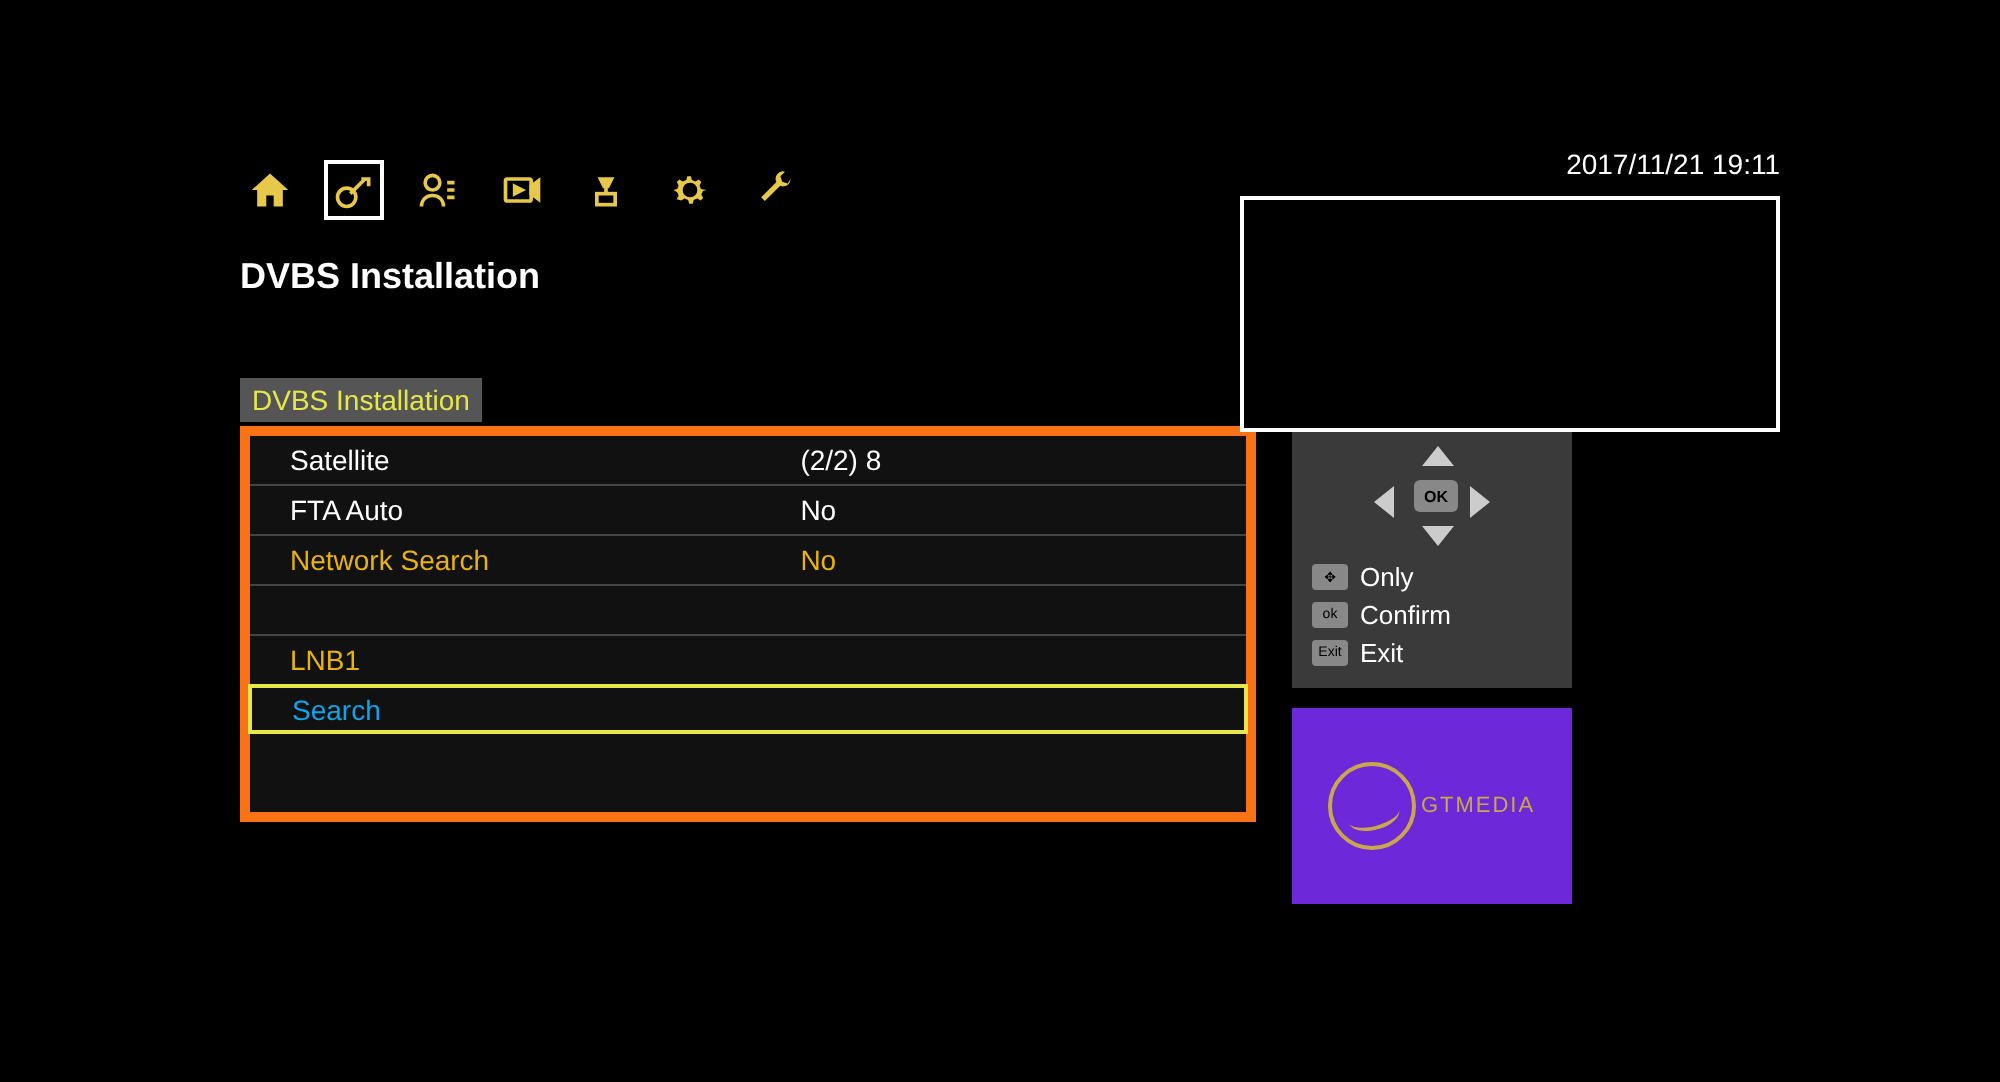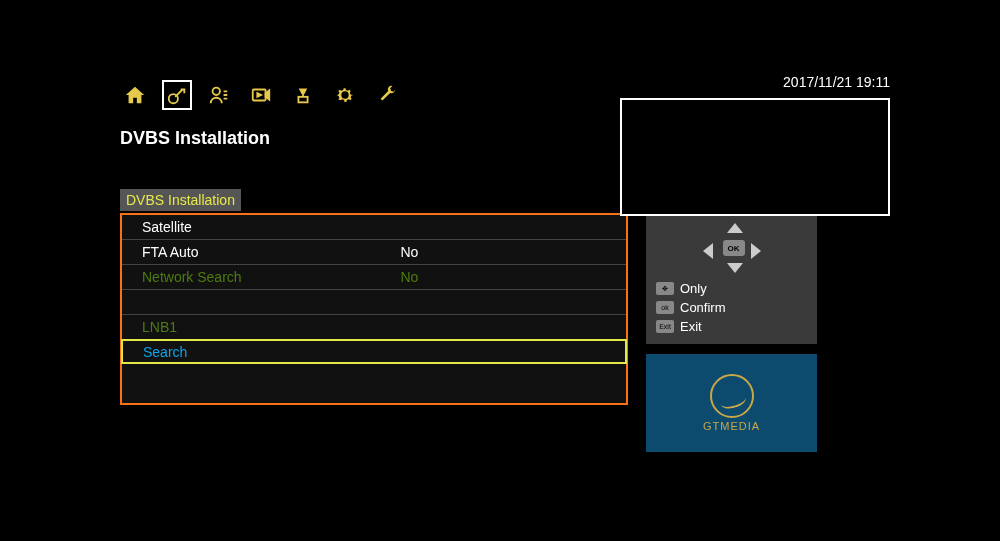--- a/index.html
+++ b/index.html
@@ -65,43 +65,43 @@
     padding: 3px 6px;
     display: inline-block;
     margin-bottom: 2px;
   }
   .content-row {
     display: flex;
     gap: 18px;
     align-items: flex-start;
   }
   .menu-box {
-    border: 2px solid #f97316;
+    border: 5px solid #f97316;
     width: 508px;
     background: #111;
     padding-bottom: 40px;
   }
   .menu-row {
     display: flex;
     padding: 3px 14px 3px 20px;
     font-size: 14px;
     border-bottom: 1px solid #444;
     align-items: center;
     height: 25px;
   }
   .menu-row .lbl { flex: 0 0 55%; }
   .menu-row .val { flex: 1; text-align: left; }
-  .menu-row.disabled { color: #4d7c0f; }
+  .menu-row.disabled { color: #eab308; }
   .menu-row.highlight {
     border: 2px solid #e6e84a;
     color: #0ea5e9;
     margin: -1px;
   }
   .side-panel {
-    width: 171px;
+    width: 140px;
     display: flex;
     flex-direction: column;
     gap: 10px;
   }
   .nav-panel {
     background: #3a3a3a;
     padding: 10px 10px 10px 10px;
     font-size: 13px;
   }
   .dpad {
@@ -142,24 +142,24 @@
     height: 13px;
     background: #888;
     font-size: 7px;
     color: #000;
     display: flex;
     align-items: center;
     justify-content: center;
     border-radius: 2px;
   }
   .logo-panel {
-    background: #0c4a6e;
+    background: #6d28d9;
     height: 98px;
     display: flex;
-    flex-direction: column;
+    flex-direction: row;
     align-items: center;
     justify-content: center;
     gap: 2px;
   }
   .logo-circle {
     width: 44px;
     height: 44px;
     border: 2px solid #c9a84a;
     border-radius: 50%;
     position: relative;
@@ -235,20 +235,21 @@
   </div>
 
   <div class="page-title">DVBS Installation</div>
 
   <div class="tab-label">DVBS Installation</div>
 
   <div class="content-row">
     <div class="menu-box" id="menu-box">
         <div class="menu-row">
           <span class="lbl">Satellite</span>
+          <span class="val">(2/2) 8</span>
         </div>
         <div class="menu-row">
           <span class="lbl">FTA Auto</span>
           <span class="val">No</span>
         </div>
         <div class="menu-row disabled">
           <span class="lbl">Network Search</span>
           <span class="val">No</span>
         </div>
         <div class="menu-row">

